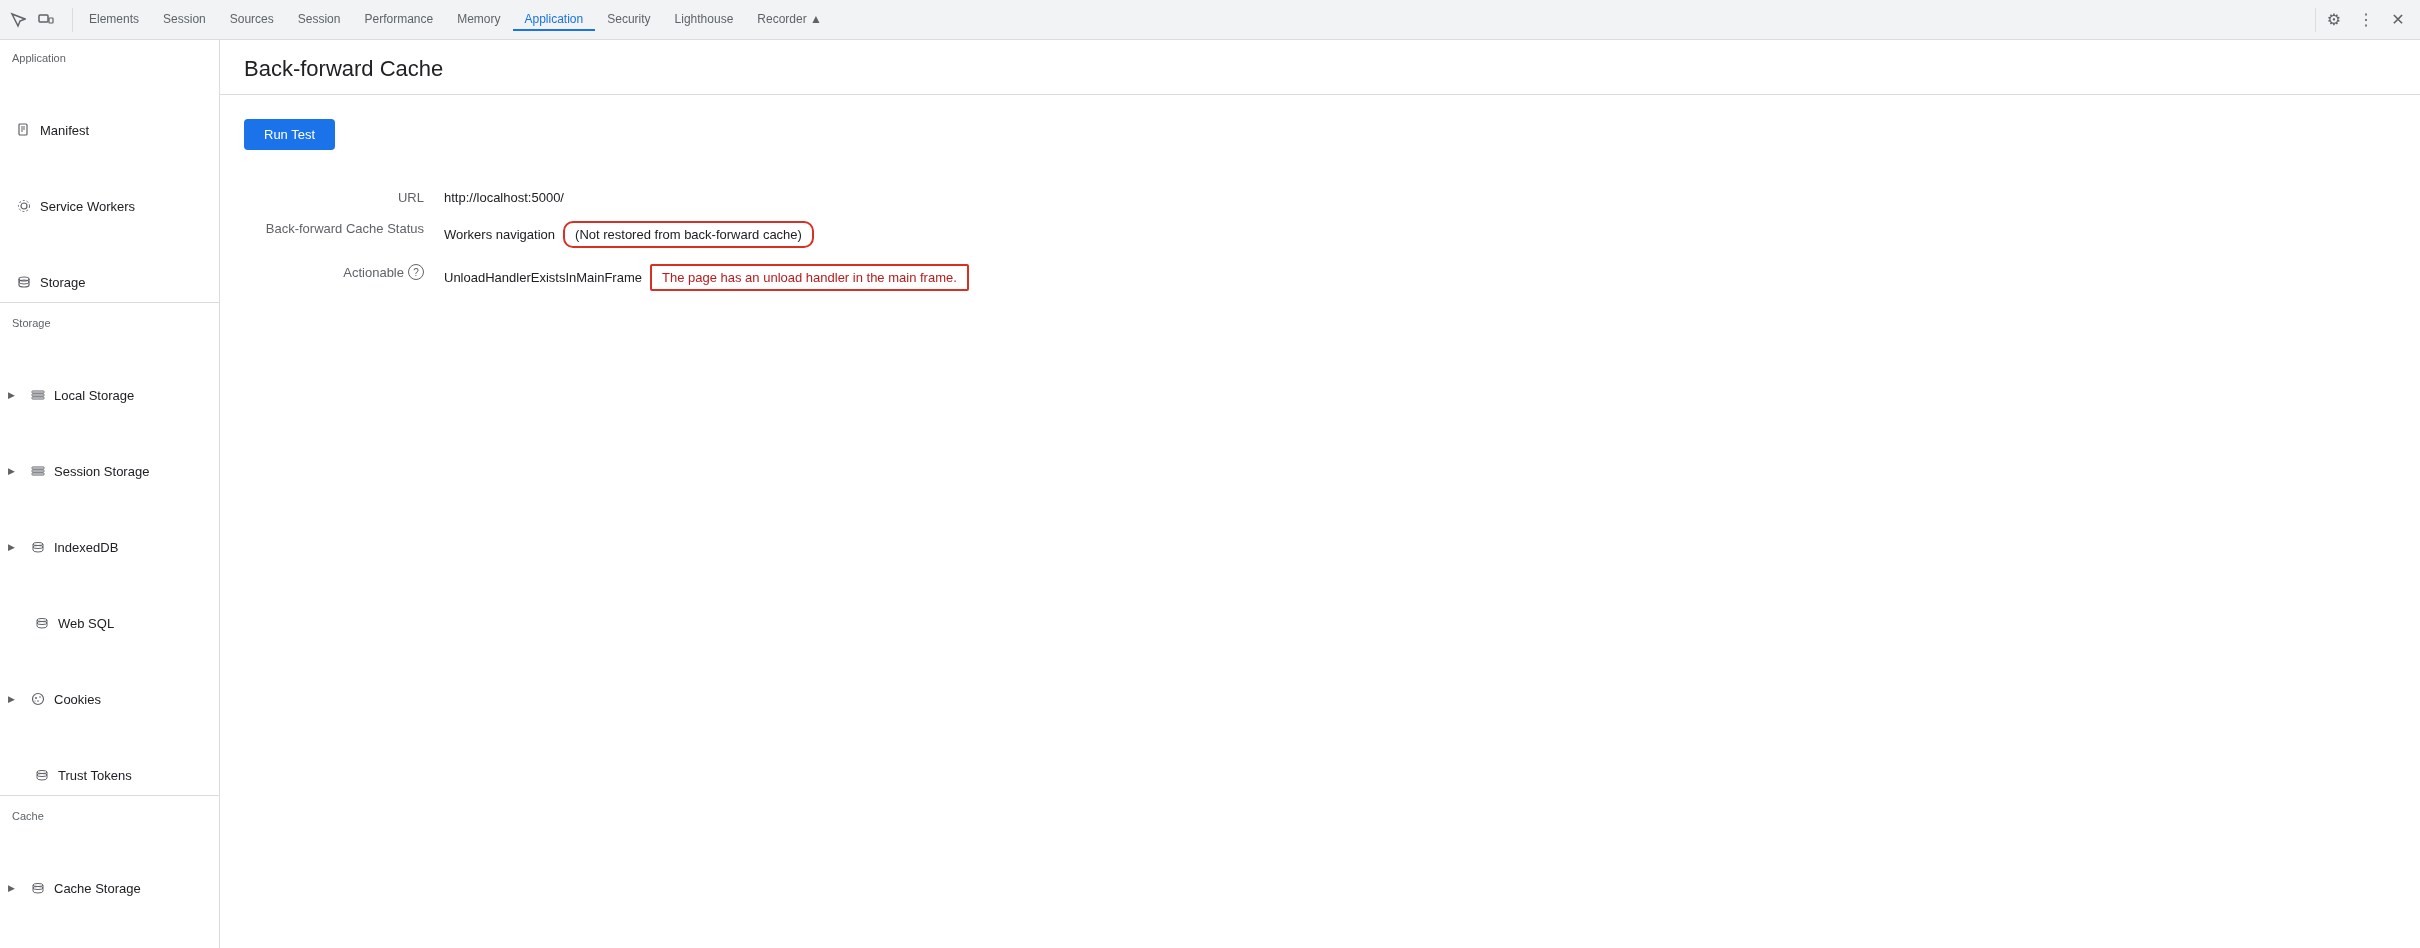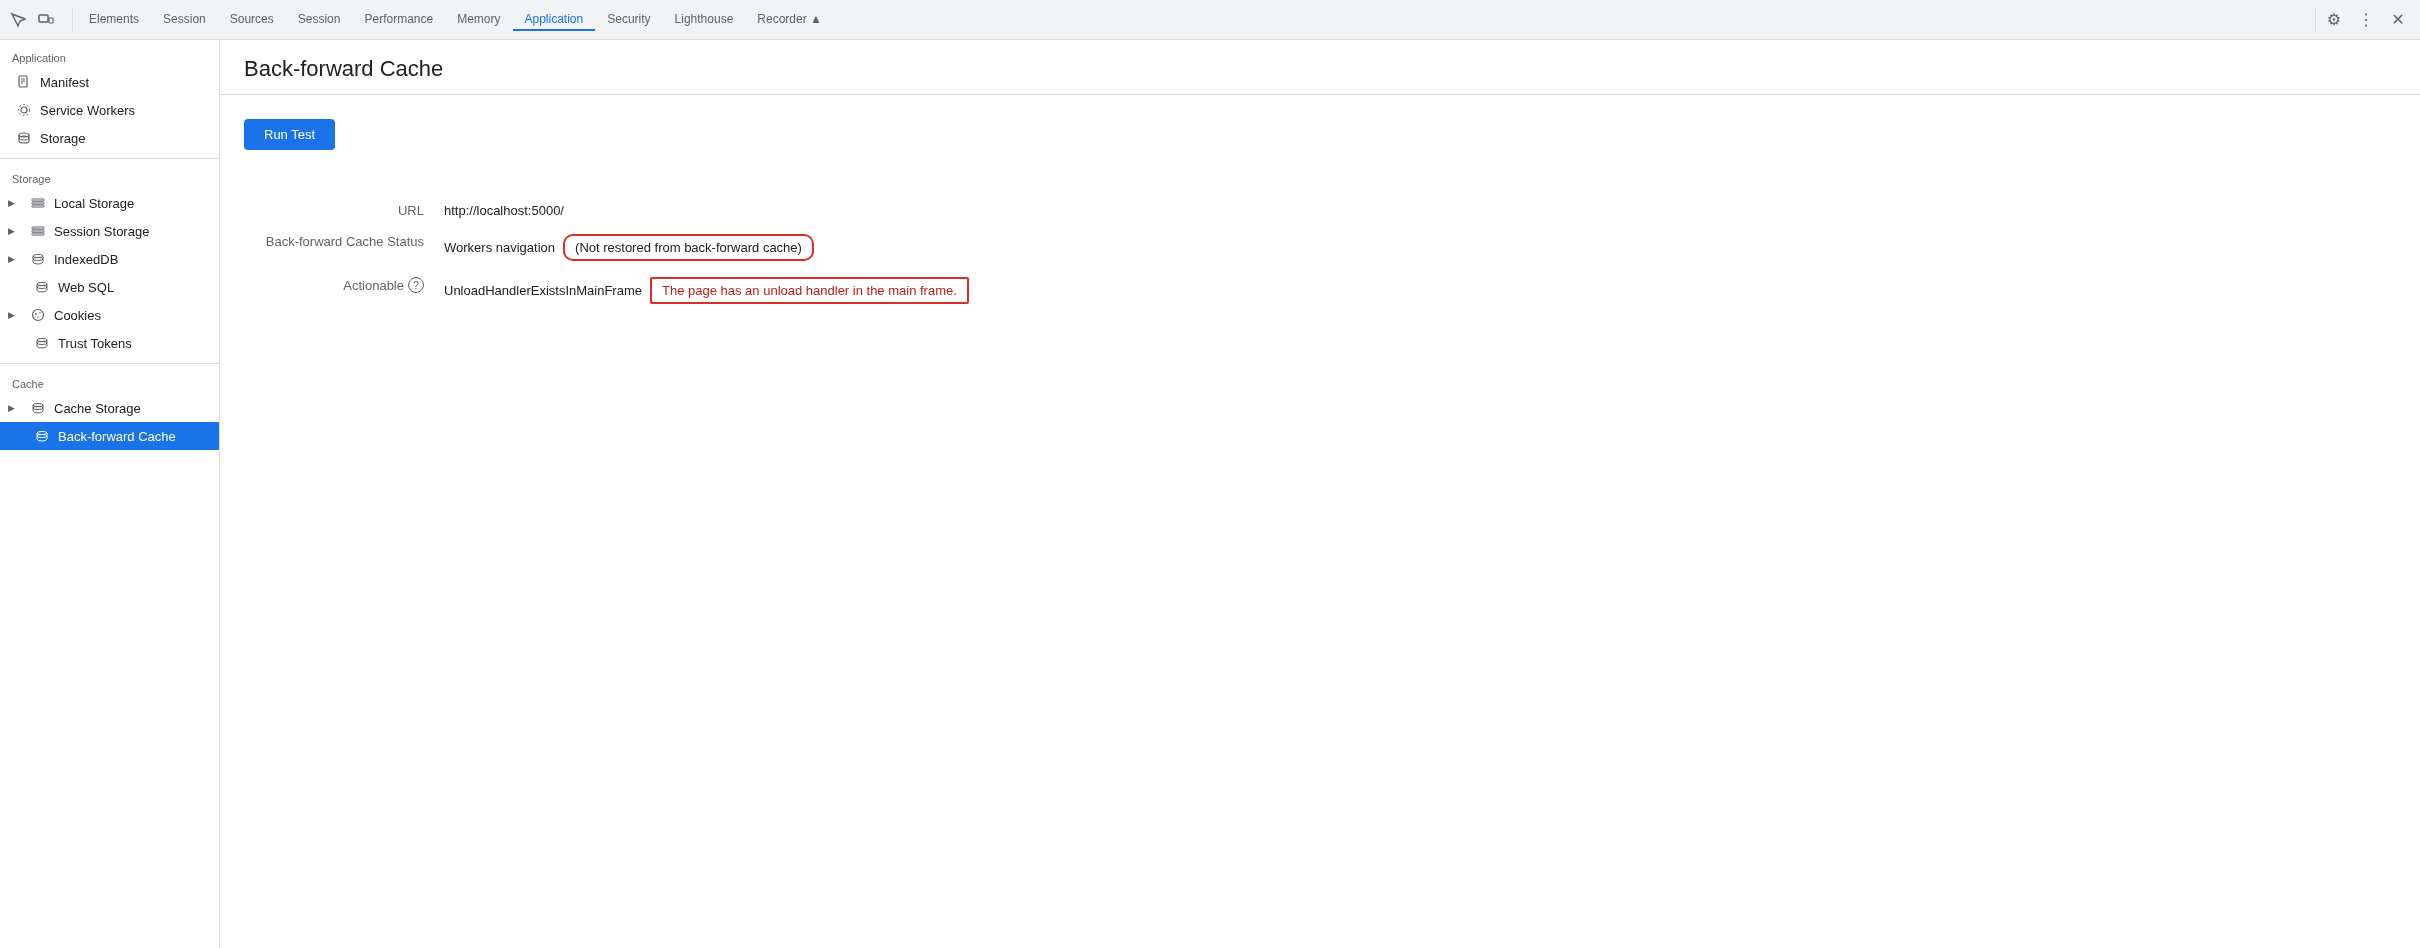--- a/index.html
+++ b/index.html
@@ -19,38 +19,38 @@
     .toolbar-actions { display: flex; align-items: center; gap: 4px; margin-left: auto; }
     .toolbar-action-btn { width: 28px; height: 28px; display: flex; align-items: center; justify-content: center; cursor: pointer; color: #5f6368; border-radius: 3px; font-size: 16px; }
 
     
     .main { display: flex; flex: 1; overflow: hidden; }
 
     
     .sidebar { width: 220px; flex-shrink: 0; border-right: 1px solid #dadce0; overflow-y: auto; padding: 8px 0; }
     .sidebar-section-label { font-size: 11px; font-weight: 500; color: #5f6368; padding: 8px 12px 4px 12px; text-transform: none; letter-spacing: 0; }
     .sidebar-section-label.first { padding-top: 4px; }
-    .sidebar-item { display: flex; align-items: center; padding: 4px 8px 4px 16px; cursor: pointer; border-radius: 0; color: #202124; font-size: 13px; gap: 8px; height: 28px; }
+    .sidebar-item { display: flex; align-items: center; padding: 4px 8px 4px 16px; cursor: pointer; border-radius: 0; color: #202124; font-size: 13px; gap: 8px; height: 28px; margin-top: 48px; }
     .sidebar-item.active { background: #1a73e8; color: #fff; }
     .sidebar-item.active .sidebar-icon { color: #fff; }
     .sidebar-item .sidebar-icon { font-size: 14px; color: #5f6368; display: flex; align-items: center; justify-content: center; width: 16px; flex-shrink: 0; }
     .sidebar-item-label { font-size: 13px; }
     .sidebar-item.expandable { padding-left: 8px; }
     .expand-arrow { font-size: 9px; color: #5f6368; margin-right: 2px; width: 12px; flex-shrink: 0; }
     .sidebar-divider { height: 1px; background: #dadce0; margin: 6px 0; }
 
     
     .content { flex: 1; overflow-y: auto; padding: 0; }
     .content-header { padding: 16px 24px 12px 24px; border-bottom: 1px solid #dadce0; }
     .content-title { font-size: 22px; font-weight: 400; color: #202124; }
     .content-body { padding: 24px 24px; }
 
     .run-test-btn {
       background: #1a73e8; color: #fff; border: none; padding: 8px 20px; border-radius: 4px;
-      font-size: 13px; cursor: pointer; font-family: inherit; margin-bottom: 37px; display: inline-block;
+      font-size: 13px; cursor: pointer; font-family: inherit; margin-bottom: 24px; display: inline-block;
     }
 
     .info-grid { display: grid; grid-template-columns: auto 1fr; gap: 0; margin-top: 8px; }
     .info-label { font-size: 13px; color: #5f6368; padding: 8px 20px 8px 0; text-align: right; white-space: nowrap; min-width: 200px; }
     .info-value { font-size: 13px; color: #202124; padding: 8px 0; display: flex; align-items: center; gap: 8px; flex-wrap: wrap; }
     .info-label-with-icon { display: flex; align-items: center; justify-content: flex-end; gap: 4px; }
     .help-icon { width: 16px; height: 16px; border-radius: 50%; border: 1px solid #5f6368; display: inline-flex; align-items: center; justify-content: center; font-size: 10px; color: #5f6368; cursor: pointer; flex-shrink: 0; }
 
     .status-highlight {
       border: 2px solid #d93025; padding: 4px 10px; border-radius: 10px; font-size: 13px; color: #202124; display: inline-block;

